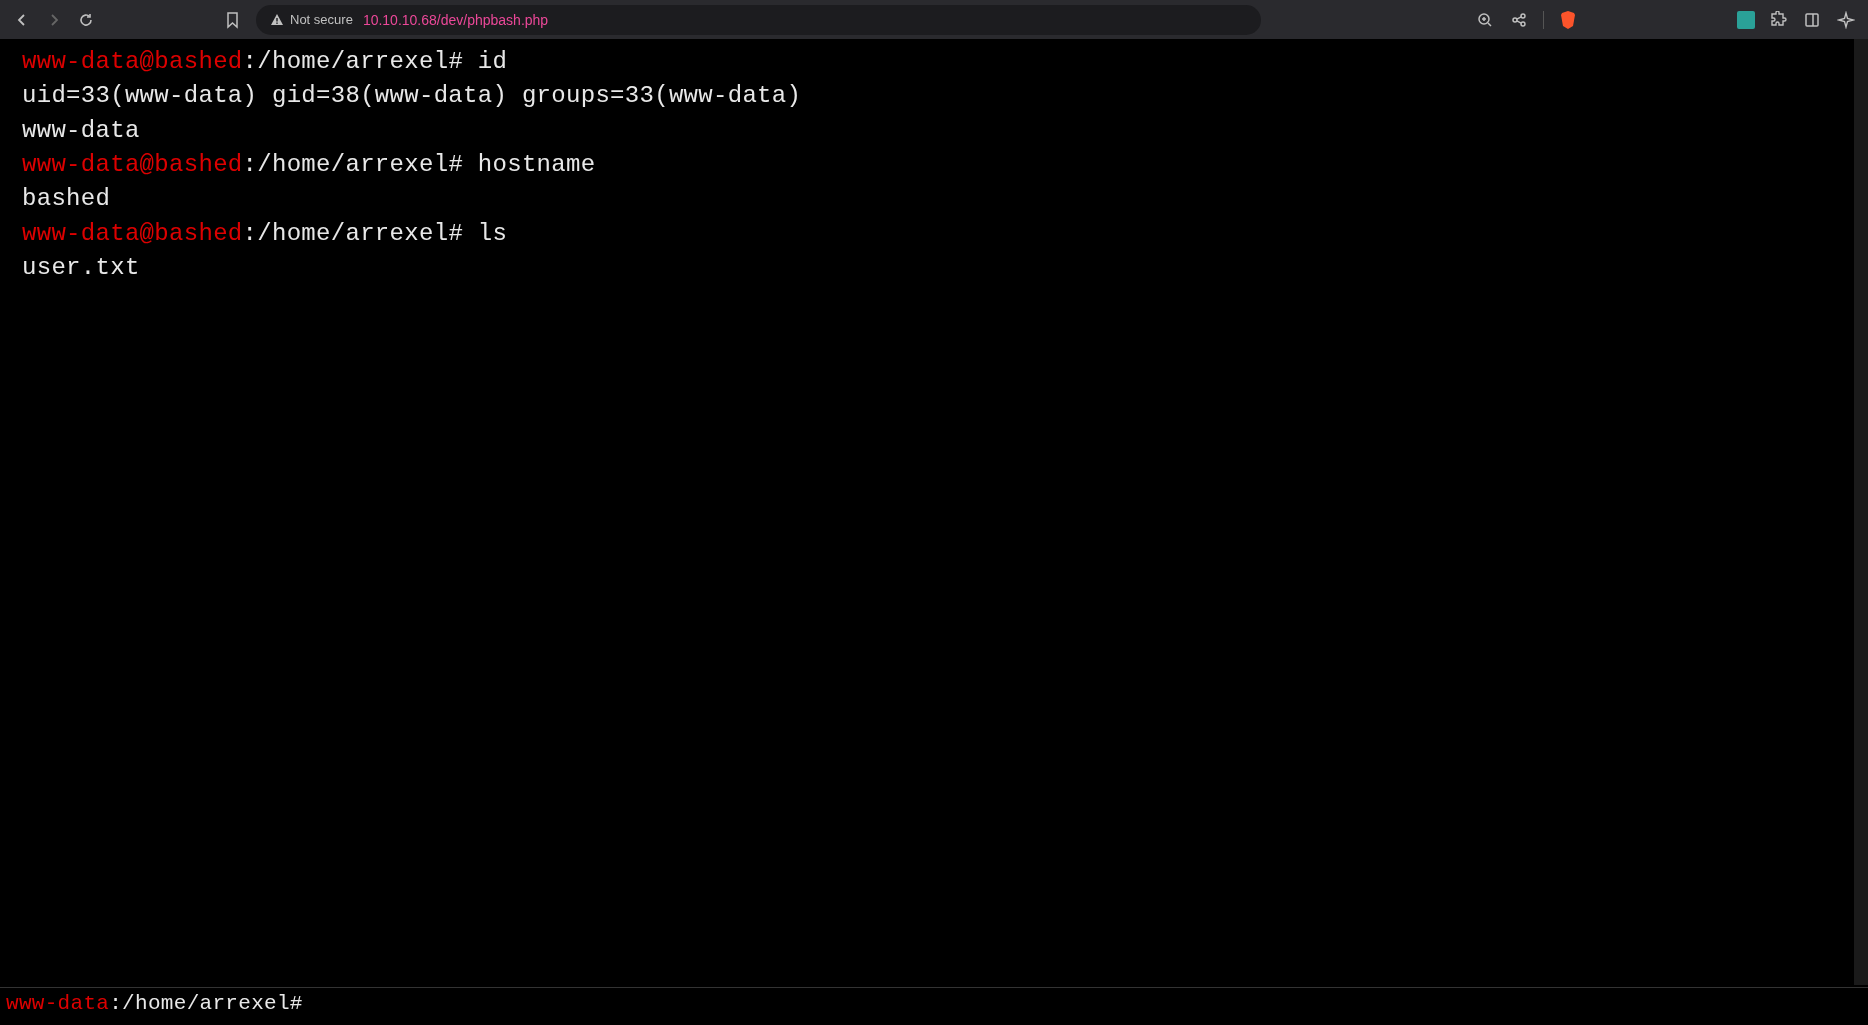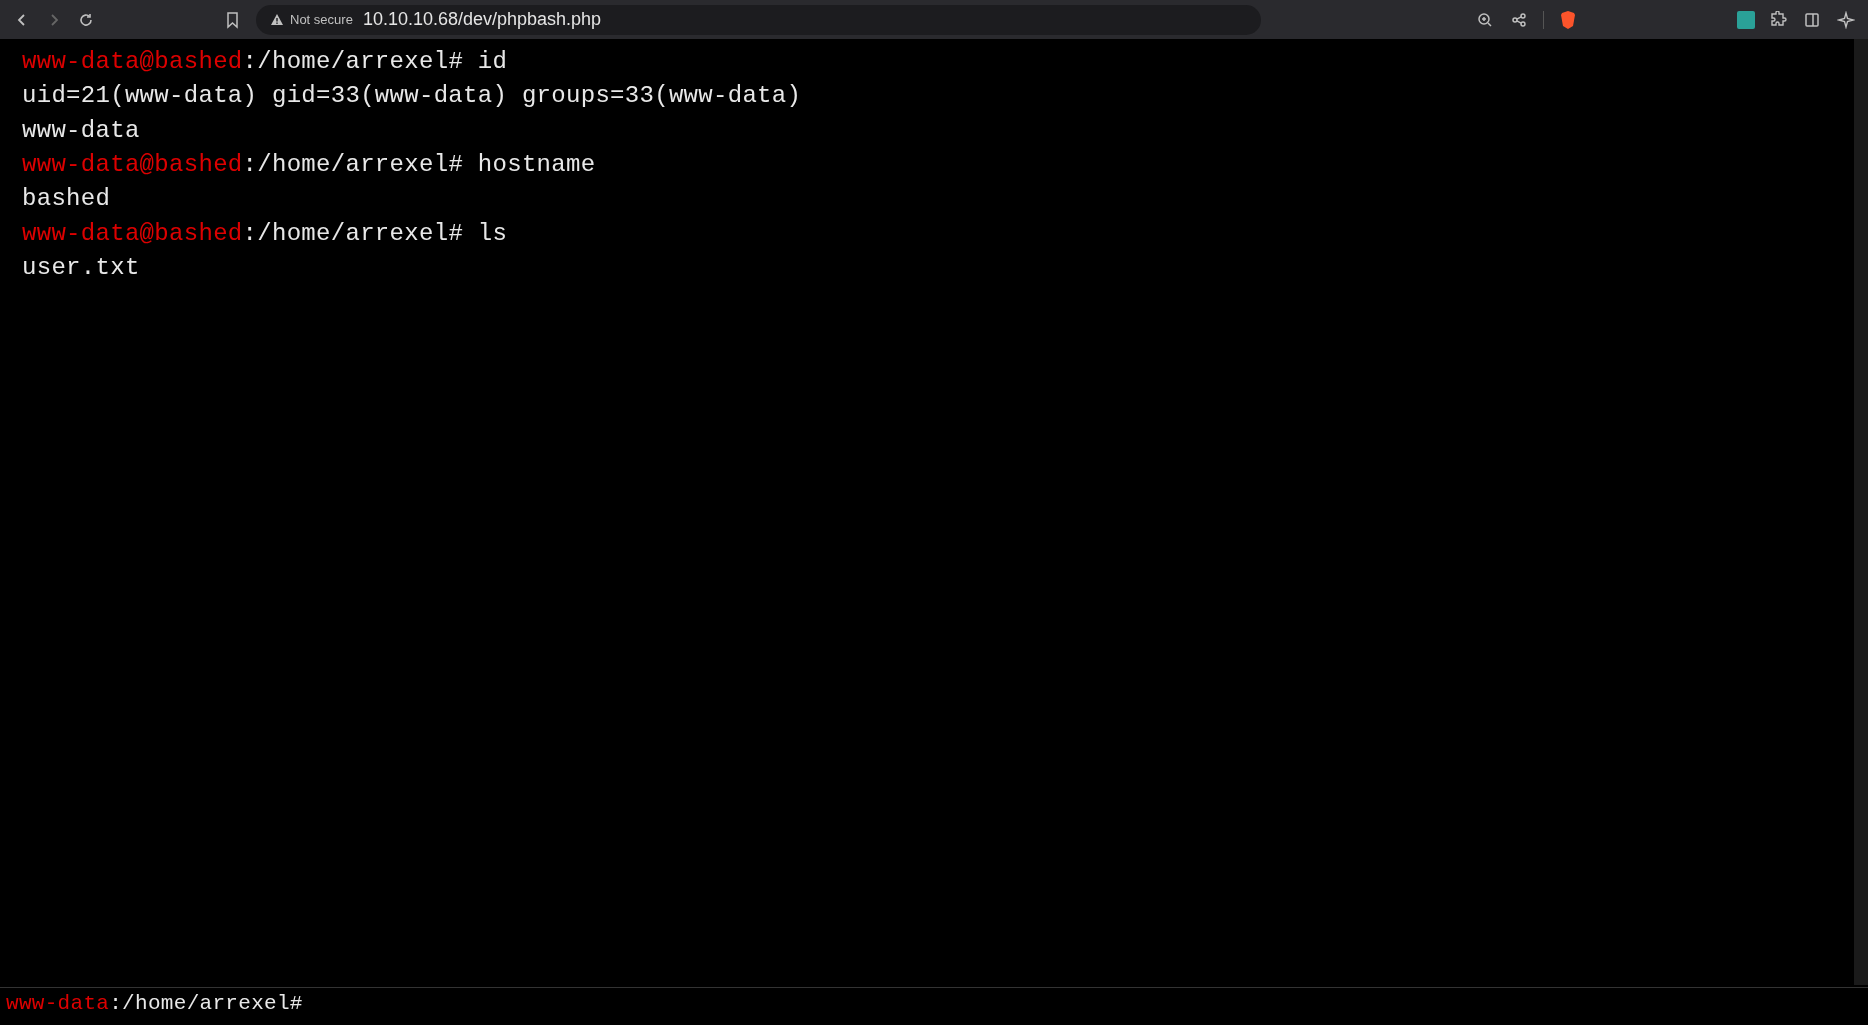--- a/index.html
+++ b/index.html
@@ -74,22 +74,22 @@
     
     .security-indicator {
       display: flex;
       align-items: center;
       gap: 6px;
       color: #c0c0c0;
       font-size: 13px;
     }
     
     .url-text {
-      color: #e5e5e5;
-      font-size: 18px;
+      color: #ec4899;
+      font-size: 14px;
     }
     
     .toolbar-right {
       margin-left: auto;
       display: flex;
       align-items: center;
       gap: 6px;
     }
     
     .toolbar-icon {
@@ -268,21 +268,21 @@
     <div class="toolbar-icon">
       <svg width="18" height="18" viewBox="0 0 18 18" fill="none" stroke="currentColor" stroke-width="1.4">
         <path d="M9 2 L10.5 7.5 L16 9 L10.5 10.5 L9 16 L7.5 10.5 L2 9 L7.5 7.5 Z"></path>
       </svg>
     </div>
   </div>
 </div>
 
 <div class="terminal">
   <div class="line"><span class="prompt-user">www-data@bashed</span><span class="prompt-path">:/home/arrexel#</span><span> id</span></div>
-  <div class="line">uid=21(www-data) gid=33(www-data) groups=33(www-data)</div>
+  <div class="line">uid=33(www-data) gid=38(www-data) groups=33(www-data)</div>
 
   <div class="line">www-data</div>
 
   <div class="line"><span class="prompt-user">www-data@bashed</span><span class="prompt-path">:/home/arrexel#</span><span> hostname</span></div>
   <div class="line">bashed</div>
 
   <div class="line"><span class="prompt-user">www-data@bashed</span><span class="prompt-path">:/home/arrexel#</span><span> ls</span></div>
   <div class="line">user.txt</div>
 </div>
 

